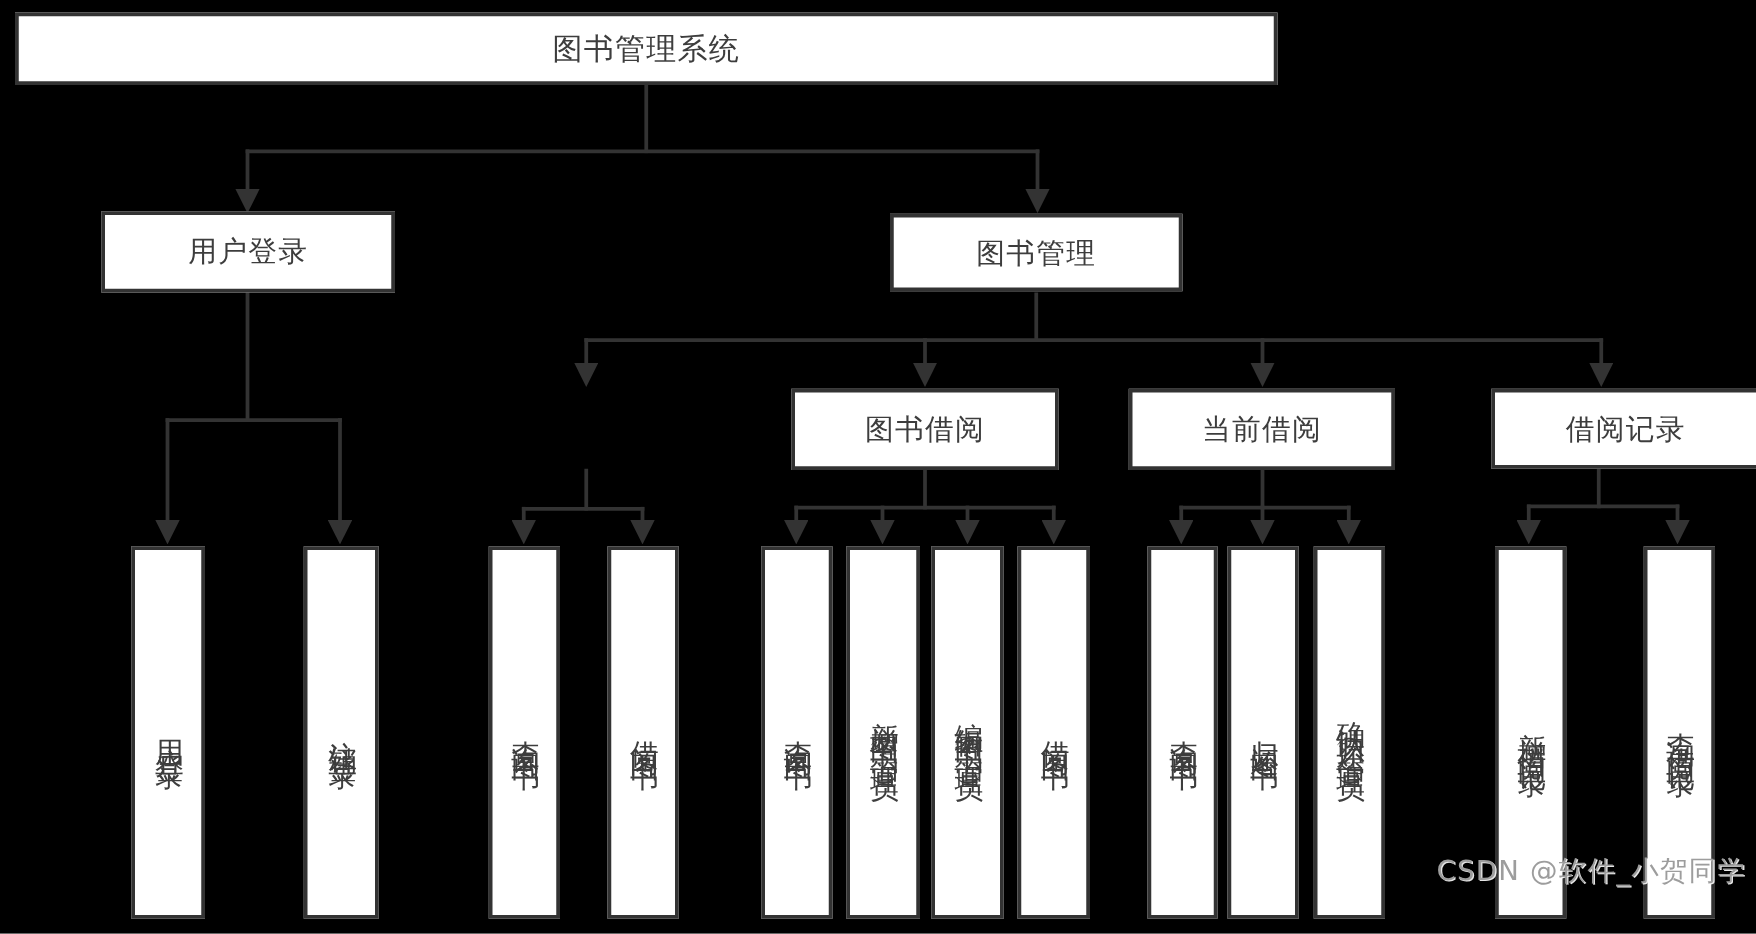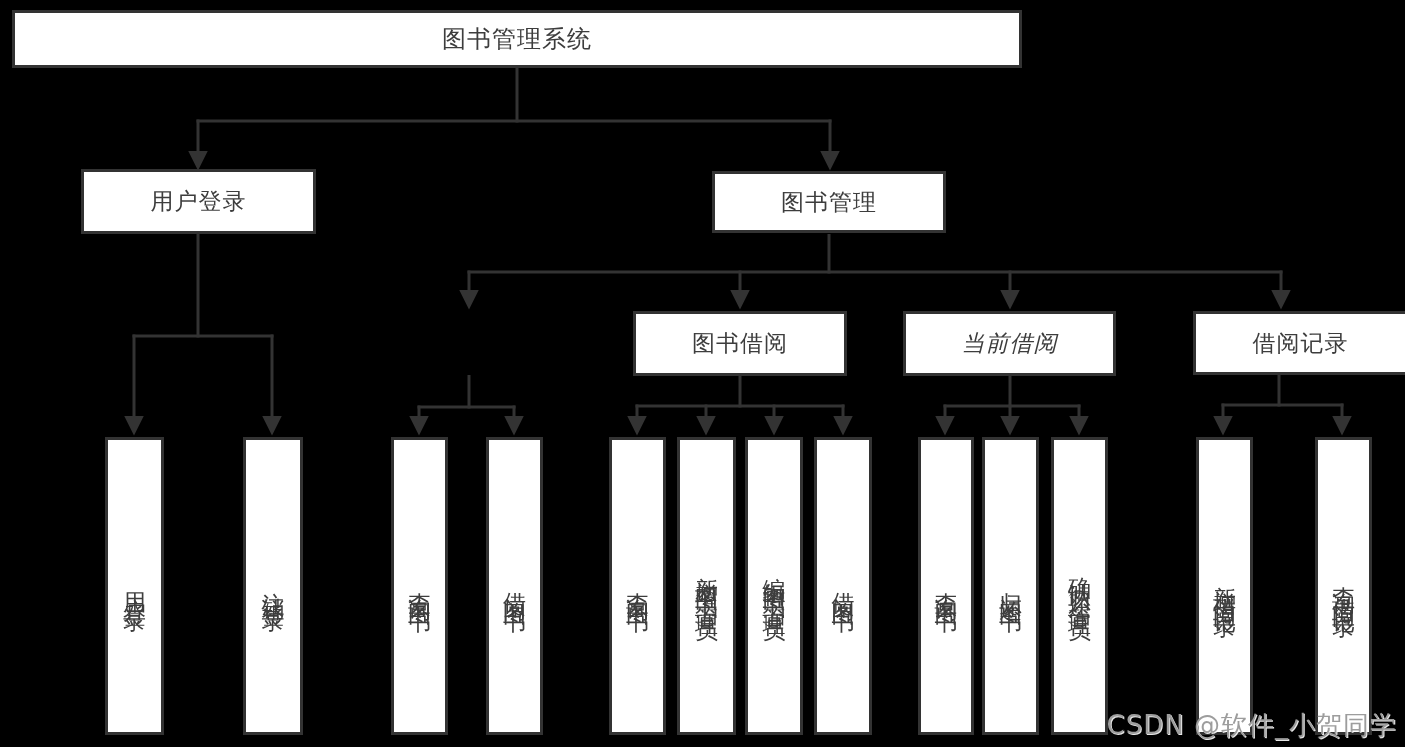--- a/index.html
+++ b/index.html
@@ -40,23 +40,23 @@
   }
   .vbox span {
     writing-mode: vertical-rl;
     text-orientation: mixed;
     letter-spacing: 6px;
     line-height: 1;
     white-space: nowrap;
   }
   #watermark {
     position: absolute;
-    top: 708px;
+    top: 682px;
     right: 8px;
-    font-size: 26px;
+    font-size: 22px;
     color: #9d9d9d;
     letter-spacing: 1px;
     text-shadow: 1px 1px 0 rgba(255,255,255,0.9);
     white-space: nowrap;
   }
 </style>
 </head>
 <body>
 
 <div id="canvas">
@@ -118,21 +118,21 @@
   <div class="node hbox" style="left:81px; top:169px; width:235px; height:65px;">
     <span>用户登录</span>
   </div>
   <div class="node hbox" style="left:712px; top:171px; width:234px; height:62px;">
     <span>图书管理</span>
   </div>
 
   <div class="node hbox" style="left:633px; top:311px; width:214px; height:65px;">
     <span>图书借阅</span>
   </div>
-  <div class="node hbox" style="left:903px; top:311px; width:213px; height:65px;font-style:italic;">
+  <div class="node hbox" style="left:903px; top:311px; width:213px; height:65px;">
     <span>当前借阅</span>
   </div>
   <div class="node hbox" style="left:1172px; top:311px; width:215px; height:64px;margin-left:21px;">
     <span>借阅记录</span>
   </div>
 
   <div class="node vbox" style="left:105px; width:59px;">
     <span>用户登录</span>
   </div>
   <div class="node vbox" style="left:243px; width:60px;">

